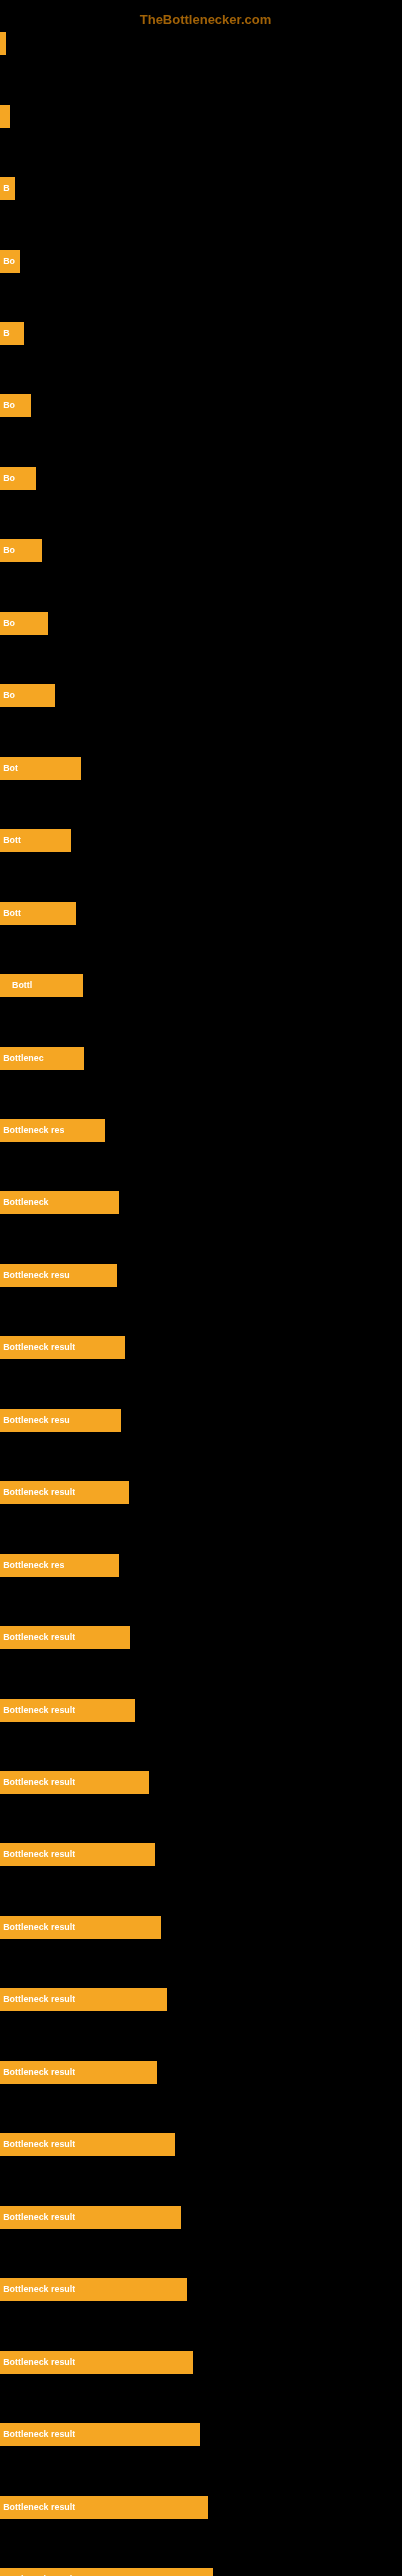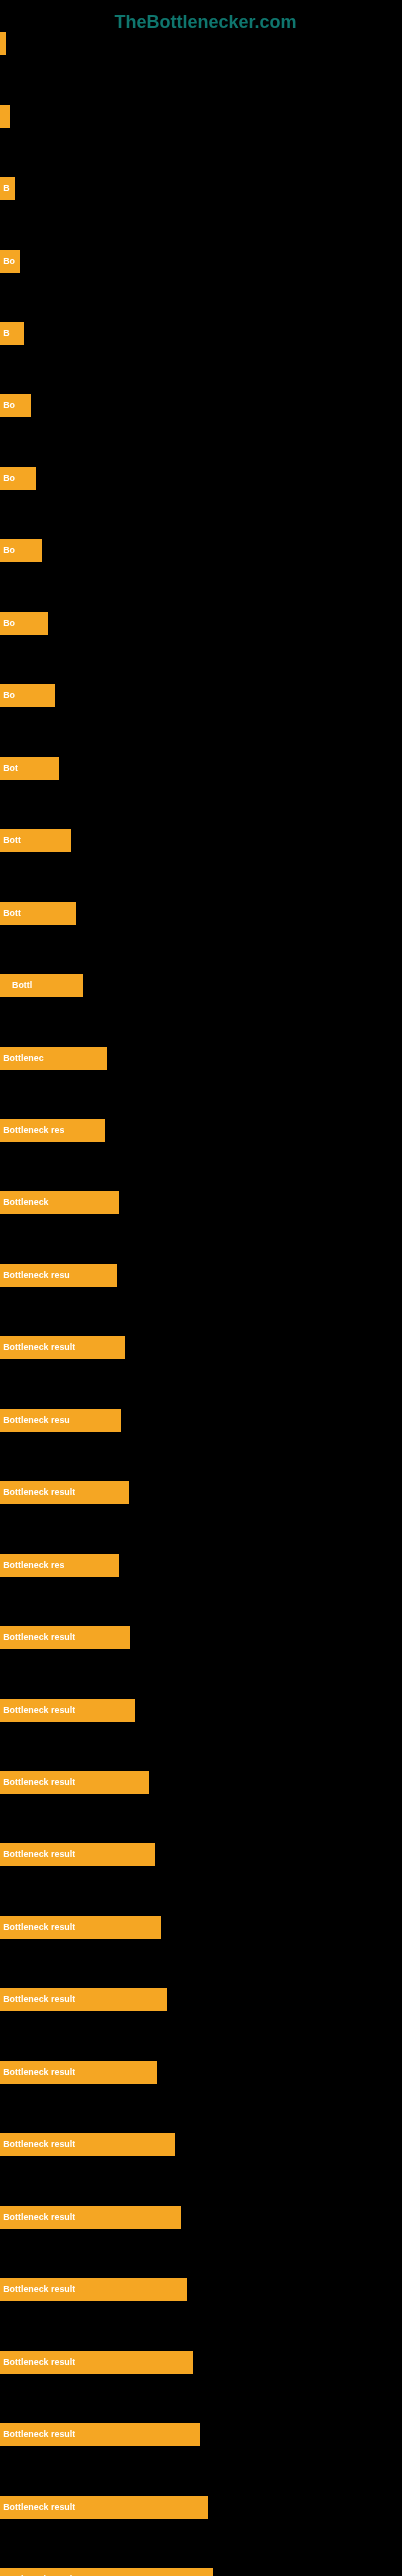--- a/index.html
+++ b/index.html
@@ -9,22 +9,22 @@
     }
     body {
       width: 403px;
       min-height: 2576px;
       background-color: #000000;
       font-family: Arial, sans-serif;
       position: relative;
       overflow-x: hidden;
     }
     .site-title {
-      color: #0f766e;
-      font-size: 18px;
+      color: #a16207;
+      font-size: 13px;
       font-weight: bold;
       text-align: center;
       padding: 8px 0 4px 8px;
       position: absolute;
       top: 4px;
       left: 0;
       right: 0;
     }
     .bar-item {
       position: absolute;
@@ -71,33 +71,33 @@
   </div>
 <div class="bar-item" style="top: 539px; width: 42px;">
     <span class="bar-label">Bo</span>
   </div>
 <div class="bar-item" style="top: 612px; width: 48px;">
     <span class="bar-label">Bo</span>
   </div>
 <div class="bar-item" style="top: 684px; width: 55px;">
     <span class="bar-label">Bo</span>
   </div>
-<div class="bar-item" style="top: 757px; width: 59px; text-align: right;">
+<div class="bar-item" style="top: 757px; width: 81px; text-align: right;">
     <span class="bar-label">Bot</span>
   </div>
 <div class="bar-item" style="top: 829px; width: 71px;">
     <span class="bar-label">Bott</span>
   </div>
 <div class="bar-item" style="top: 902px; width: 76px;">
     <span class="bar-label">Bott</span>
   </div>
 <div class="bar-item" style="top: 974px; width: 83px; padding-left: 12px;">
     <span class="bar-label">Bottl</span>
   </div>
-<div class="bar-item" style="top: 1047px; width: 107px;">
+<div class="bar-item" style="top: 1047px; width: 84px;">
     <span class="bar-label">Bottlenec</span>
   </div>
 <div class="bar-item" style="top: 1119px; width: 105px;">
     <span class="bar-label">Bottleneck res</span>
   </div>
 <div class="bar-item" style="top: 1191px; width: 119px;">
     <span class="bar-label">Bottleneck</span>
   </div>
 <div class="bar-item" style="top: 1264px; width: 117px;">
     <span class="bar-label">Bottleneck resu</span>

